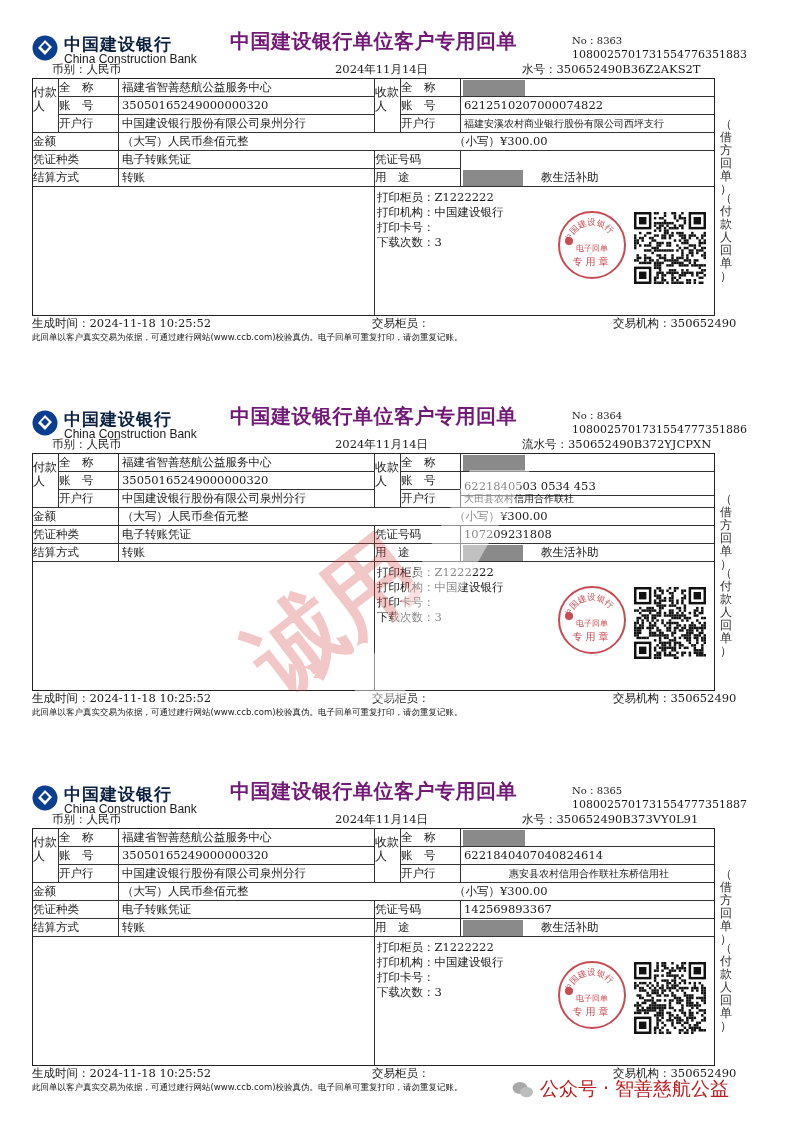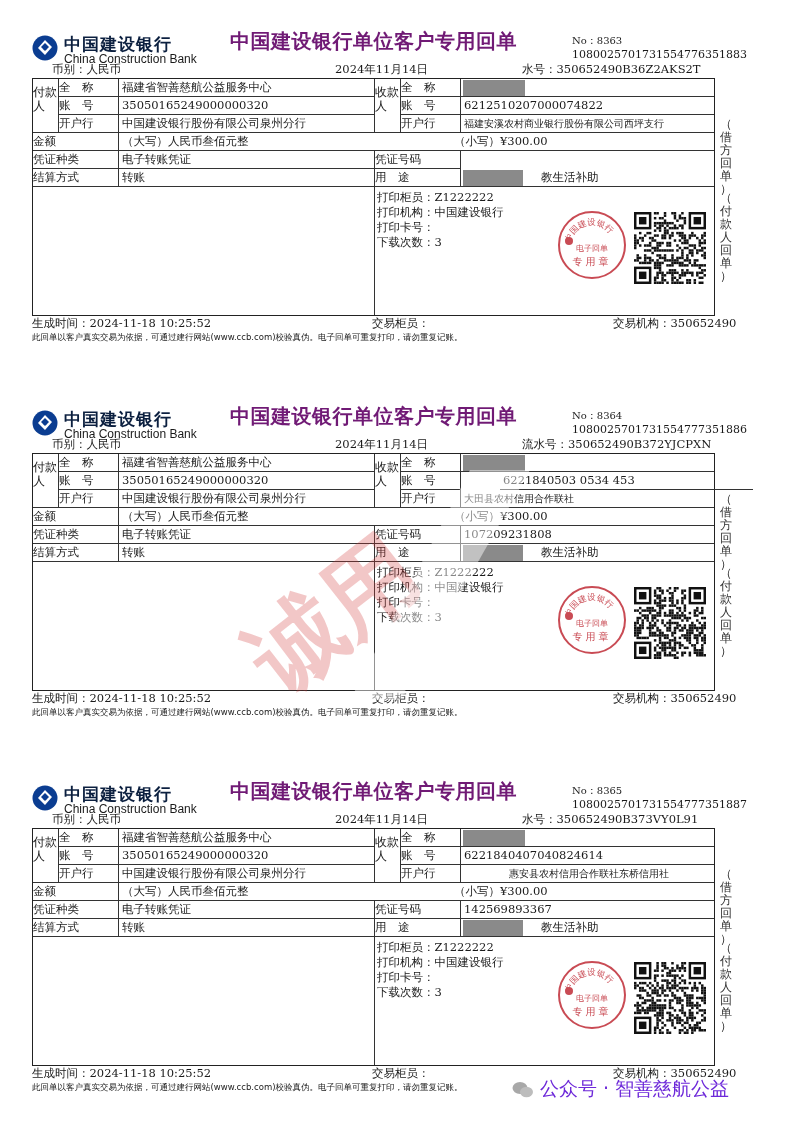--- a/index.html
+++ b/index.html
@@ -51,21 +51,21 @@
 
   .foot { position: absolute; top: 316px; font-size: 11.5px; white-space: nowrap; }
   .foot.gen { left: 32px; }
   .foot.teller { left: 372px; }
   .foot.org { left: 613px; }
   .notice { position: absolute; left: 32px; top: 332px; font-size: 8.5px; white-space: nowrap; font-family: "DejaVu Sans", sans-serif; }
 
   
   .wm { position: absolute; left: 200px; top: 470px; width: 330px; height: 230px; pointer-events: none; }
 
-  .wechat { position: absolute; left: 512px; top: 1076px; height: 32px; white-space: nowrap; color: #6d28d9; font-family: "DejaVu Sans", sans-serif; font-size: 19px; }
+  .wechat { position: absolute; left: 512px; top: 1076px; height: 32px; white-space: nowrap; color: #b91c1c; font-family: "DejaVu Sans", sans-serif; font-size: 19px; }
   .wechat-icon { display: inline-block; width: 22px; height: 18px; vertical-align: middle; margin-right: 6px; }
 </style>
 </head>
 <body>
 
 <div id="receipts">
   <div class="receipt" style="top: 0px;">
     <div class="logo">
       <svg class="logo-mark" viewBox="0 0 26 26">
         <circle cx="13" cy="13" r="12.5" fill="#0b3d91"></circle>
@@ -504,21 +504,21 @@
       <div class="cell l" style="left:86px;top:0;width:256px;height:18px;">福建省智善慈航公益服务中心</div>
       <div class="cell c" style="left:26px;top:18px;width:60px;height:18px;">账　号</div>
       <div class="cell l" style="left:86px;top:18px;width:256px;height:18px;">35050165249000000320</div>
       <div class="cell c" style="left:26px;top:36px;width:60px;height:18px;">开户行</div>
       <div class="cell l" style="left:86px;top:36px;width:256px;height:18px;">中国建设银行股份有限公司泉州分行</div>
 
       <div class="cell c vlabel" style="left:342px;top:0;width:26px;height:54px;"><span>收款人</span></div>
       <div class="cell c" style="left:368px;top:0;width:60px;height:18px;">全　称</div>
       <div class="cell l nr" style="left:428px;top:0;width:253px;height:18px;"></div>
       <div class="cell c" style="left:368px;top:18px;width:60px;height:18px;">账　号</div>
-      <div class="cell l nr" style="left:428px;top:18px;width:253px;height:18px;margin-left:39px;">6221840503 0534 453</div>
+      <div class="cell l nr" style="left:428px;top:24px;width:253px;height:18px;">6221840503 0534 453</div>
       <div class="cell c" style="left:368px;top:36px;width:60px;height:18px;">开户行</div>
       <div class="cell l nr small-txt payee-bank" style="left:428px;top:36px;width:253px;height:18px;">大田县农村信用合作联社</div>
 
       <div class="cell c" style="left:0;top:54px;width:86px;height:18px;">金额</div>
       <div class="cell l" style="left:86px;top:54px;width:332px;height:18px;border-right:none;">（大写）人民币叁佰元整</div>
       <div class="cell l nr" style="left:418px;top:54px;width:263px;height:18px;">（小写）¥300.00</div>
 
       <div class="cell c" style="left:0;top:72px;width:86px;height:18px;">凭证种类</div>
       <div class="cell l" style="left:86px;top:72px;width:256px;height:18px;">电子转账凭证</div>
       <div class="cell c" style="left:342px;top:72px;width:86px;height:18px;">凭证号码</div>

